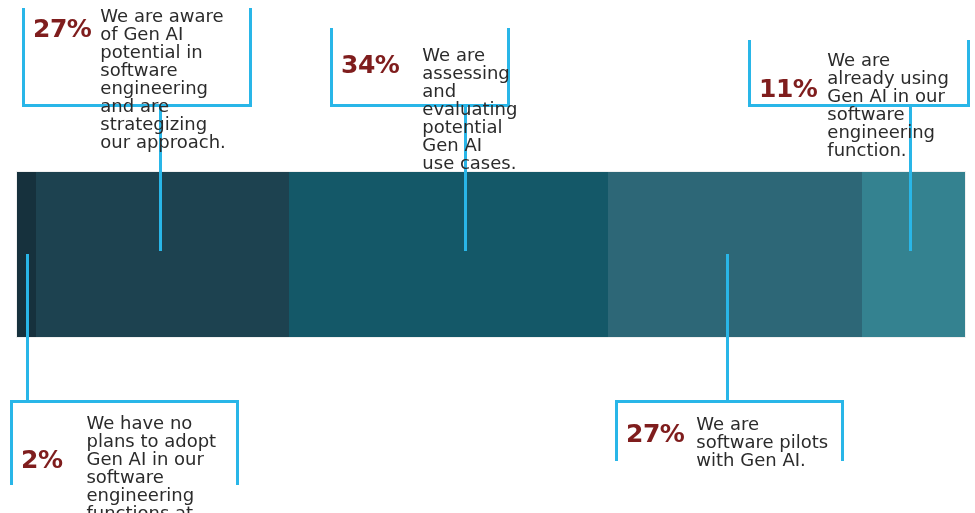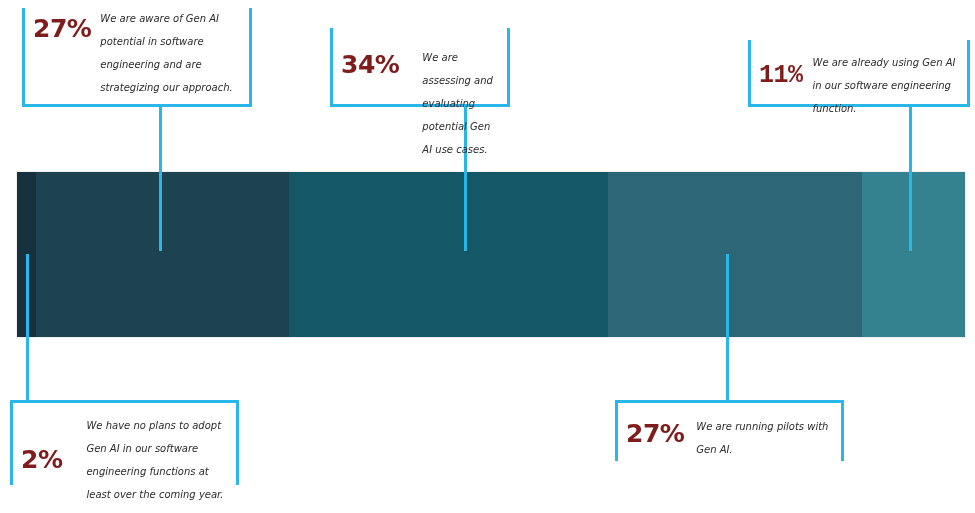--- a/index.html
+++ b/index.html
@@ -49,23 +49,22 @@
   .pct{
     font-family:"DejaVu Sans","Liberation Sans",sans-serif;
     font-weight:bold;
     font-size:25px;
     color:#7f1d1d;
     white-space:nowrap;
     letter-spacing:-0.5px;
   }
   .desc{
     font-family:"DejaVu Sans","Liberation Sans",sans-serif;
-    font-style:italic;
-    font-size:10px;
-    line-height:23px;
+    font-size:18px;
+    line-height:18px;
     color:#2b2b2b;
   }
 </style>
 </head>
 <body>
 
 <div id="stage">
 
   <div id="bar">
     <div class="seg" style="width: 18.7723px; background: rgb(22, 49, 61);"></div>
@@ -89,27 +88,27 @@
     <span class="pct">27%</span>
     <span class="desc" style="margin-left:9px;margin-top:-7px;width:150px;">We are aware of Gen AI potential in software engineering and are strategizing our approach.</span>
   </div>
 
   <div class="callout top" style="left:330px;top:28px;width:180px;height:79px;padding:9px 8px 0 8px;">
     <span class="pct" style="margin-top:13px;">34%</span>
     <span class="desc" style="margin-left:23px;margin-top:9px;width:148px;">We are assessing and evaluating potential Gen AI use cases.</span>
   </div>
 
   <div class="callout top" style="left:748px;top:40px;width:222px;height:67px;padding:6px 6px 0 8px;">
-    <span class="pct" style="margin-top:15px;font-family:Liberation Mono, monospace;">11%</span>
+    <span class="pct" style="margin-top:28px;">11%</span>
     <span class="desc" style="margin-left:10px;margin-top:5px;width:152px;">We are already using Gen AI in our software engineering function.</span>
   </div>
 
   <div class="callout bottom" style="left:10px;top:400px;width:229px;height:85px;padding:6px 6px 0 8px;">
     <span class="pct" style="margin-top:36px;">2%</span>
     <span class="desc" style="margin-left:24px;margin-top:5px;width:160px;">We have no plans to adopt Gen AI in our software engineering functions at least over the coming year.</span>
   </div>
 
   <div class="callout bottom" style="left:615px;top:400px;width:229px;height:61px;padding:8px 6px 0 8px;">
     <span class="pct" style="margin-top:8px;">27%</span>
-    <span class="desc" style="margin-left:12px;margin-top:4px;width:148px;">We are running pilots with Gen AI.</span>
+    <span class="desc" style="margin-left:12px;margin-top:4px;width:148px;">We are software pilots with Gen AI.</span>
   </div>
 
 </div>
 
 </body></html>

